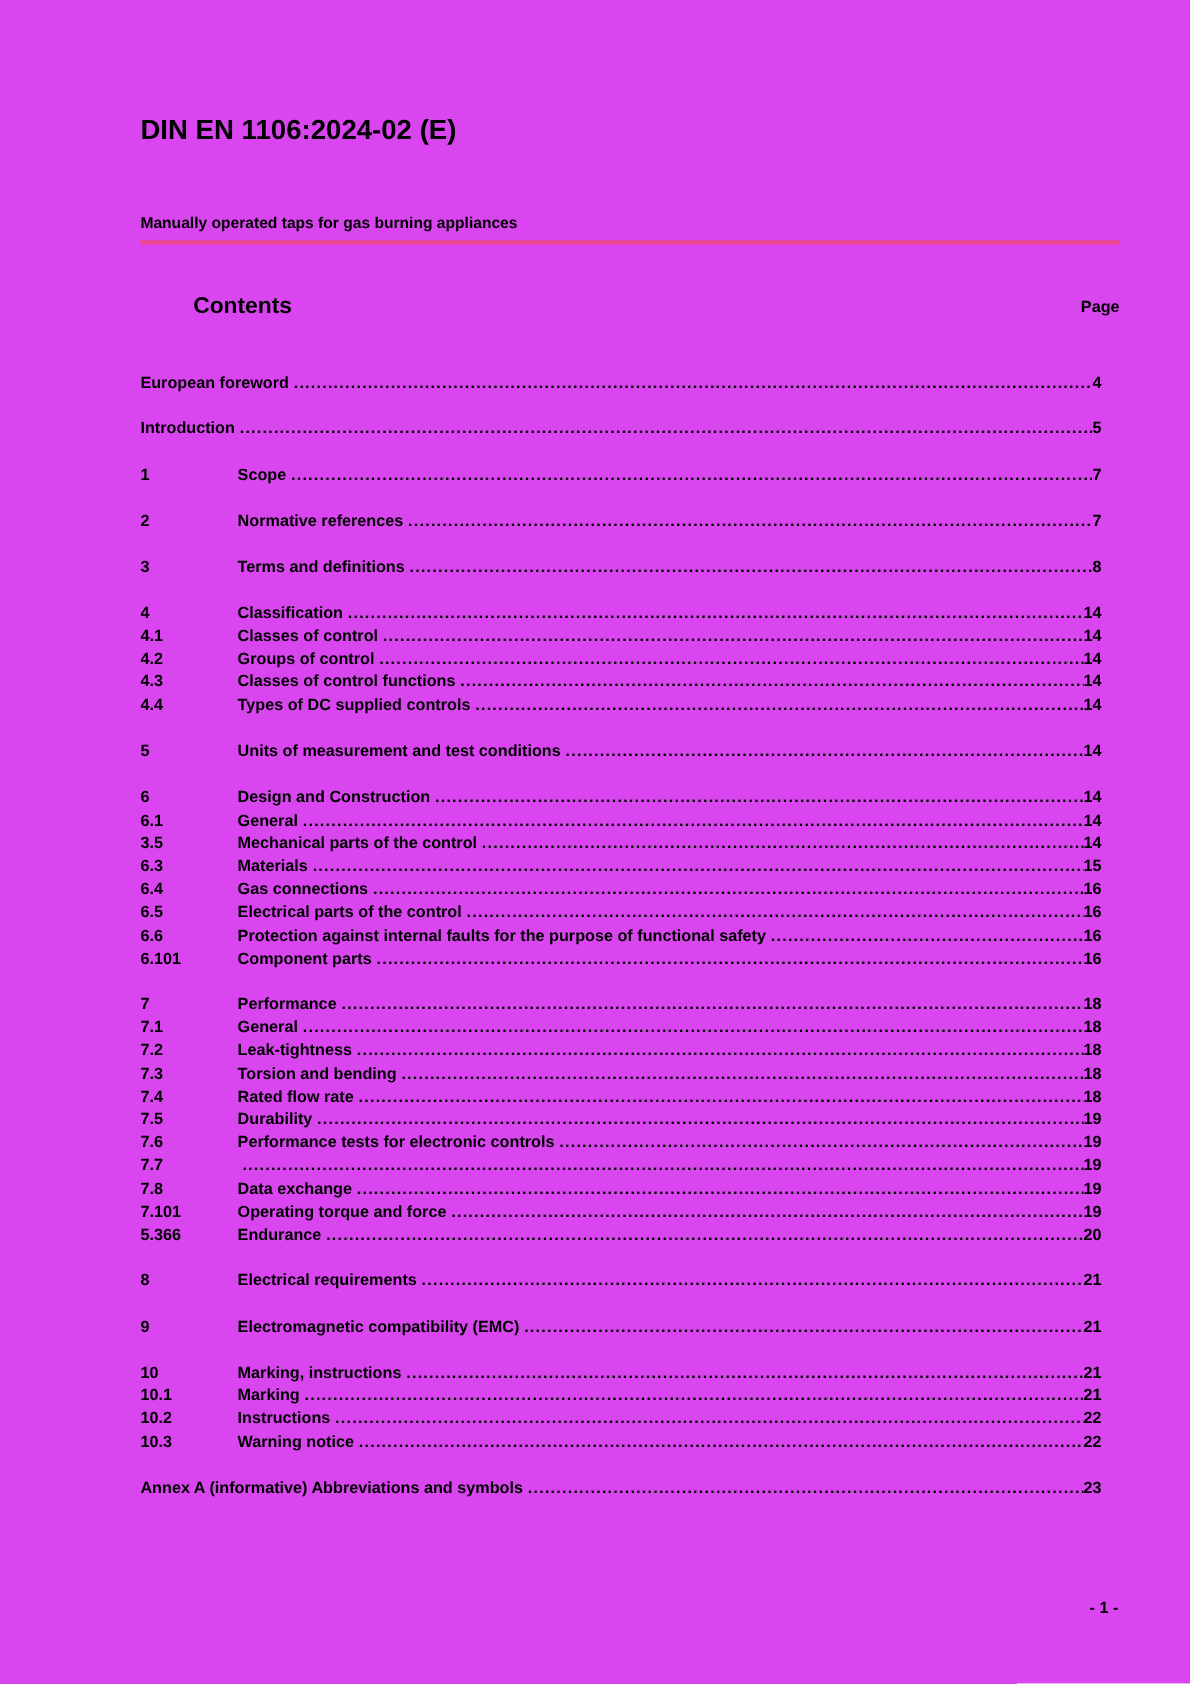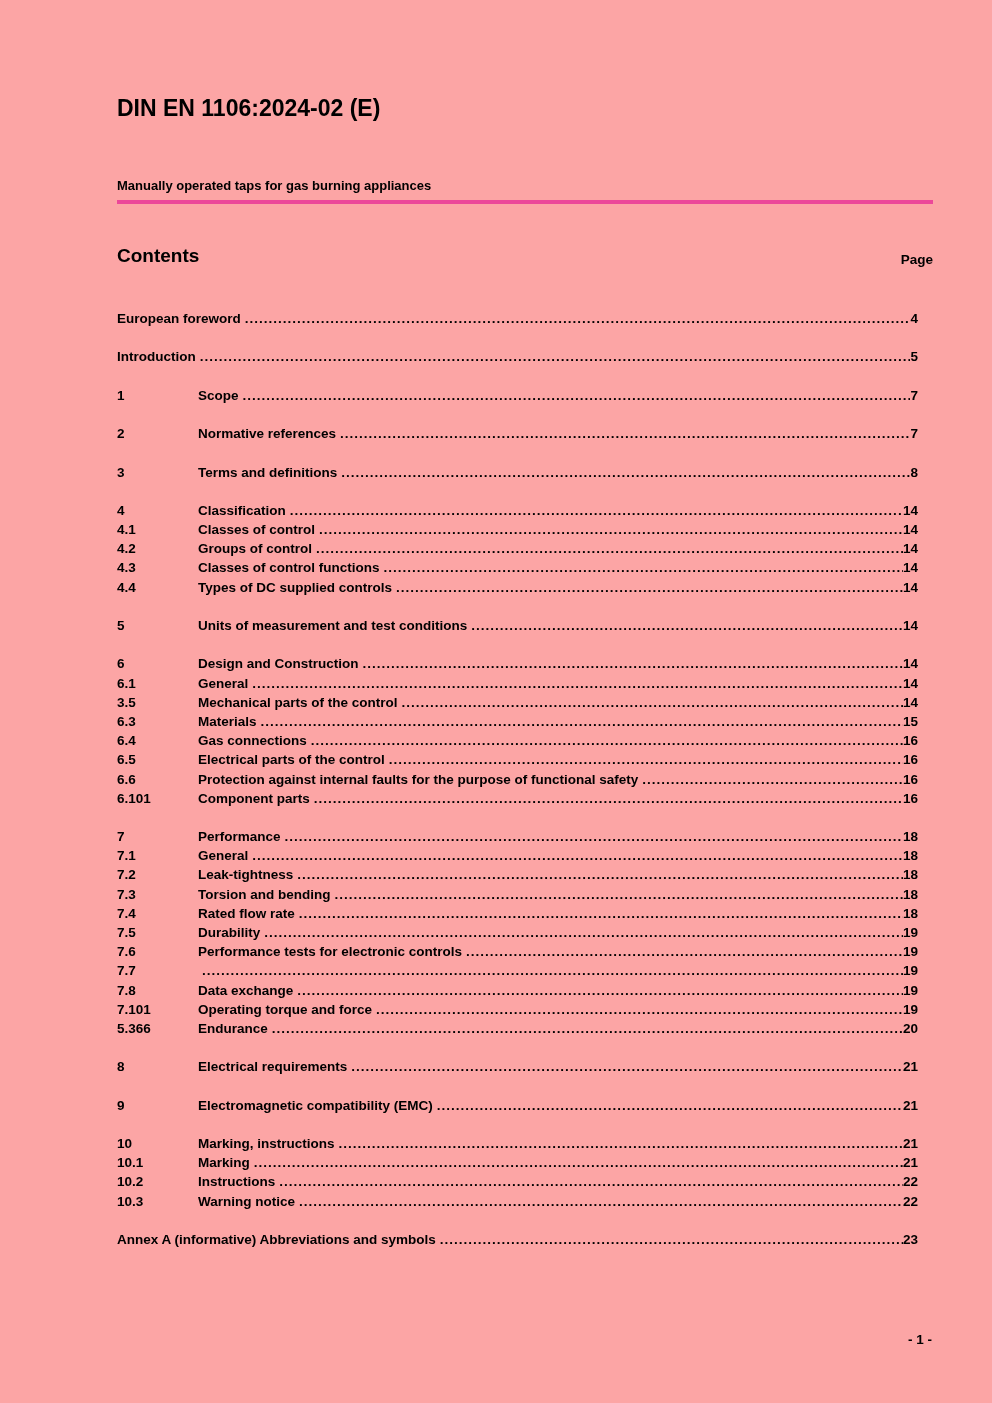--- a/index.html
+++ b/index.html
@@ -1,20 +1,20 @@
 <!DOCTYPE html>
 <html><head>
 <meta charset="utf-8">
 <style>
   html, body { margin: 0; padding: 0; background: #ffffff; }
   .page {
     position: relative;
     width: 992px;
     height: 1403px;
-    background: #fca5a5;
+    background: #d946ef;
     font-family: "Liberation Sans", sans-serif;
     font-weight: 700;
     color: #000000;
     overflow: hidden;
     box-sizing: border-box;
     padding: 97px 59px 16px 117px;
   }
   .doc-number {
     font-size: 23px;
     line-height: 23px;
@@ -23,22 +23,23 @@
   .doc-title {
     margin-top: 57px;
     font-size: 13px;
     line-height: 18px;
     border-bottom: 4px solid #ec4899;
     padding-bottom: 5px;
   }
   .contents-bar {
     margin-top: 40px;
     display: flex;
-    align-items: flex-end;
+    align-items: center;
     justify-content: space-between;
+    margin-left: 44px;
   }
   .contents-heading { font-size: 19px; line-height: 23px; }
   .page-label { font-size: 13.5px; }
   .toc { margin-top: 42px; }
   .group { margin-bottom: 19.2px; }
   .group:last-child { margin-bottom: 0; }
   .row {
     display: flex;
     align-items: center;
     font-size: 13.5px;

